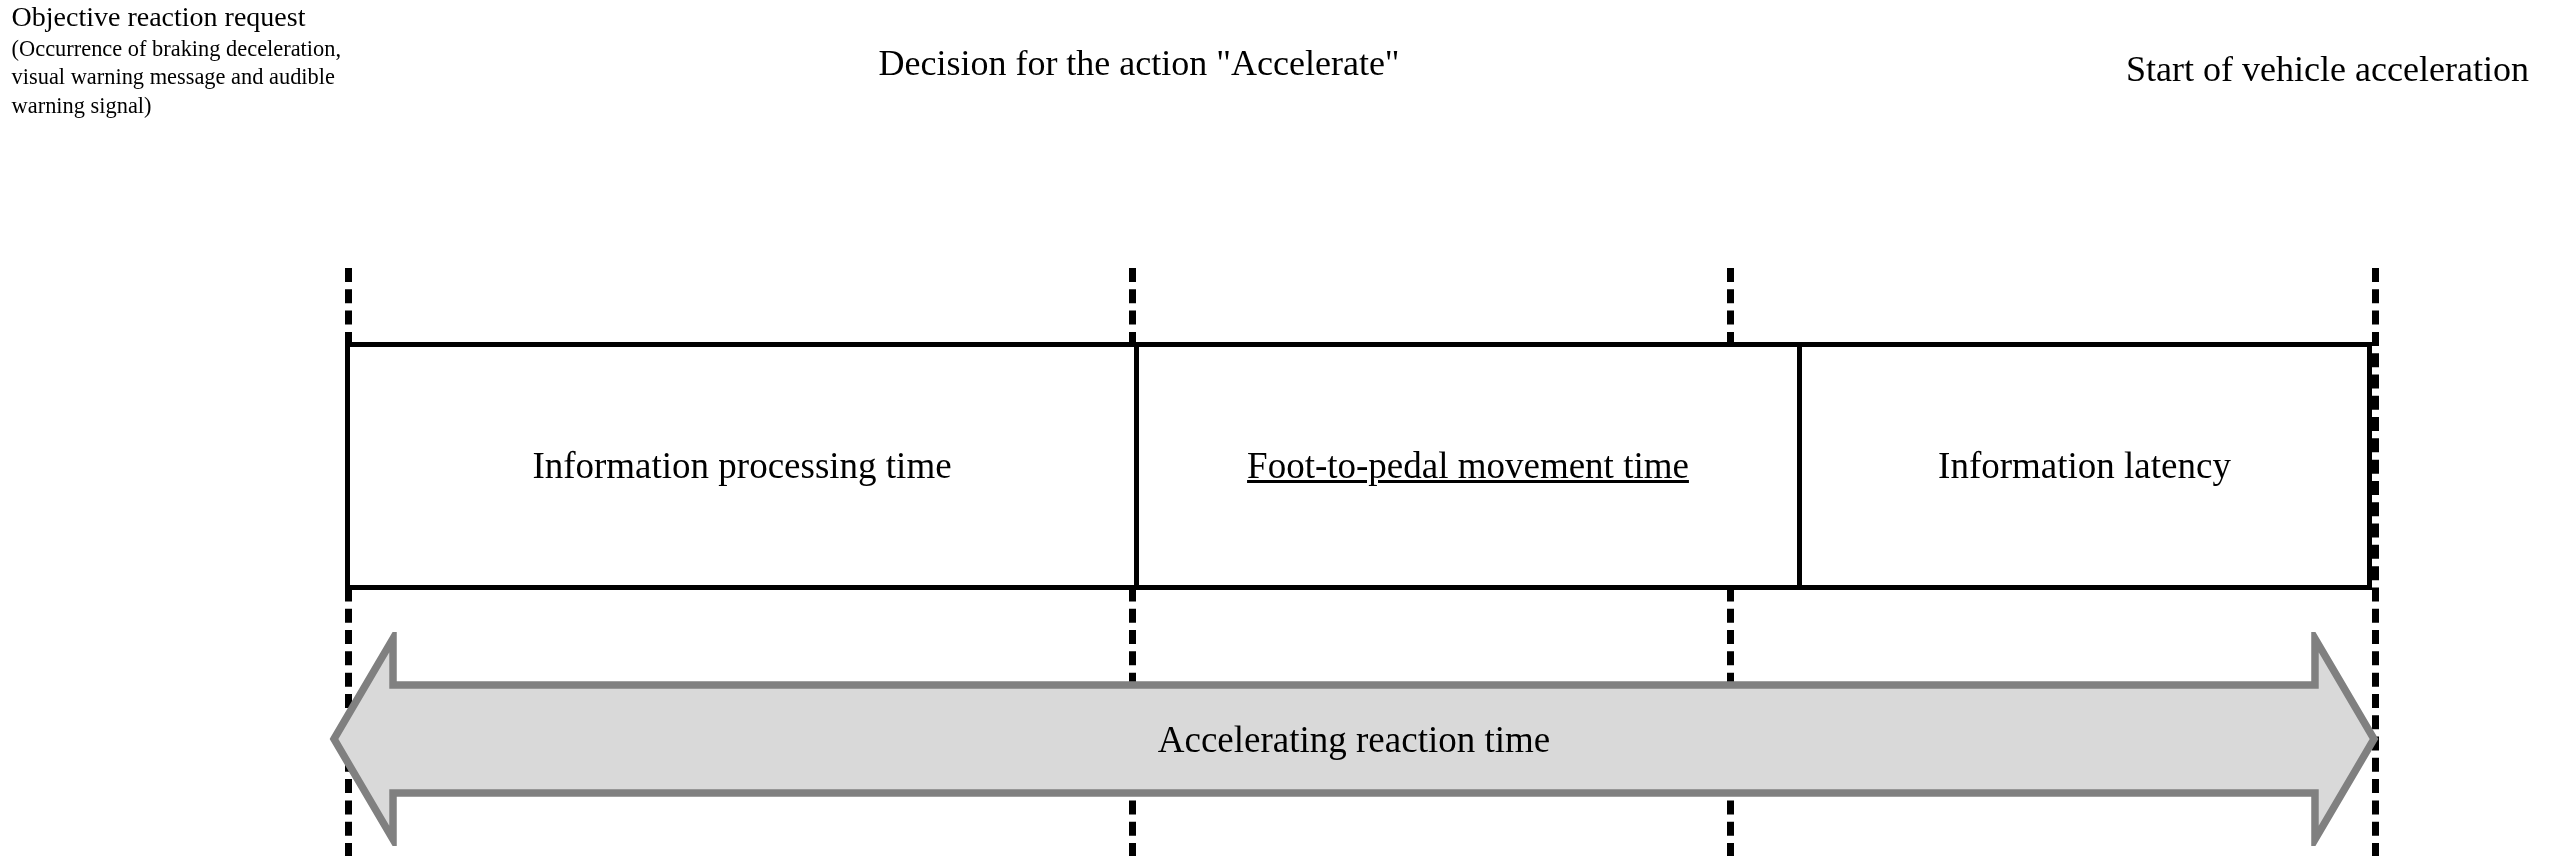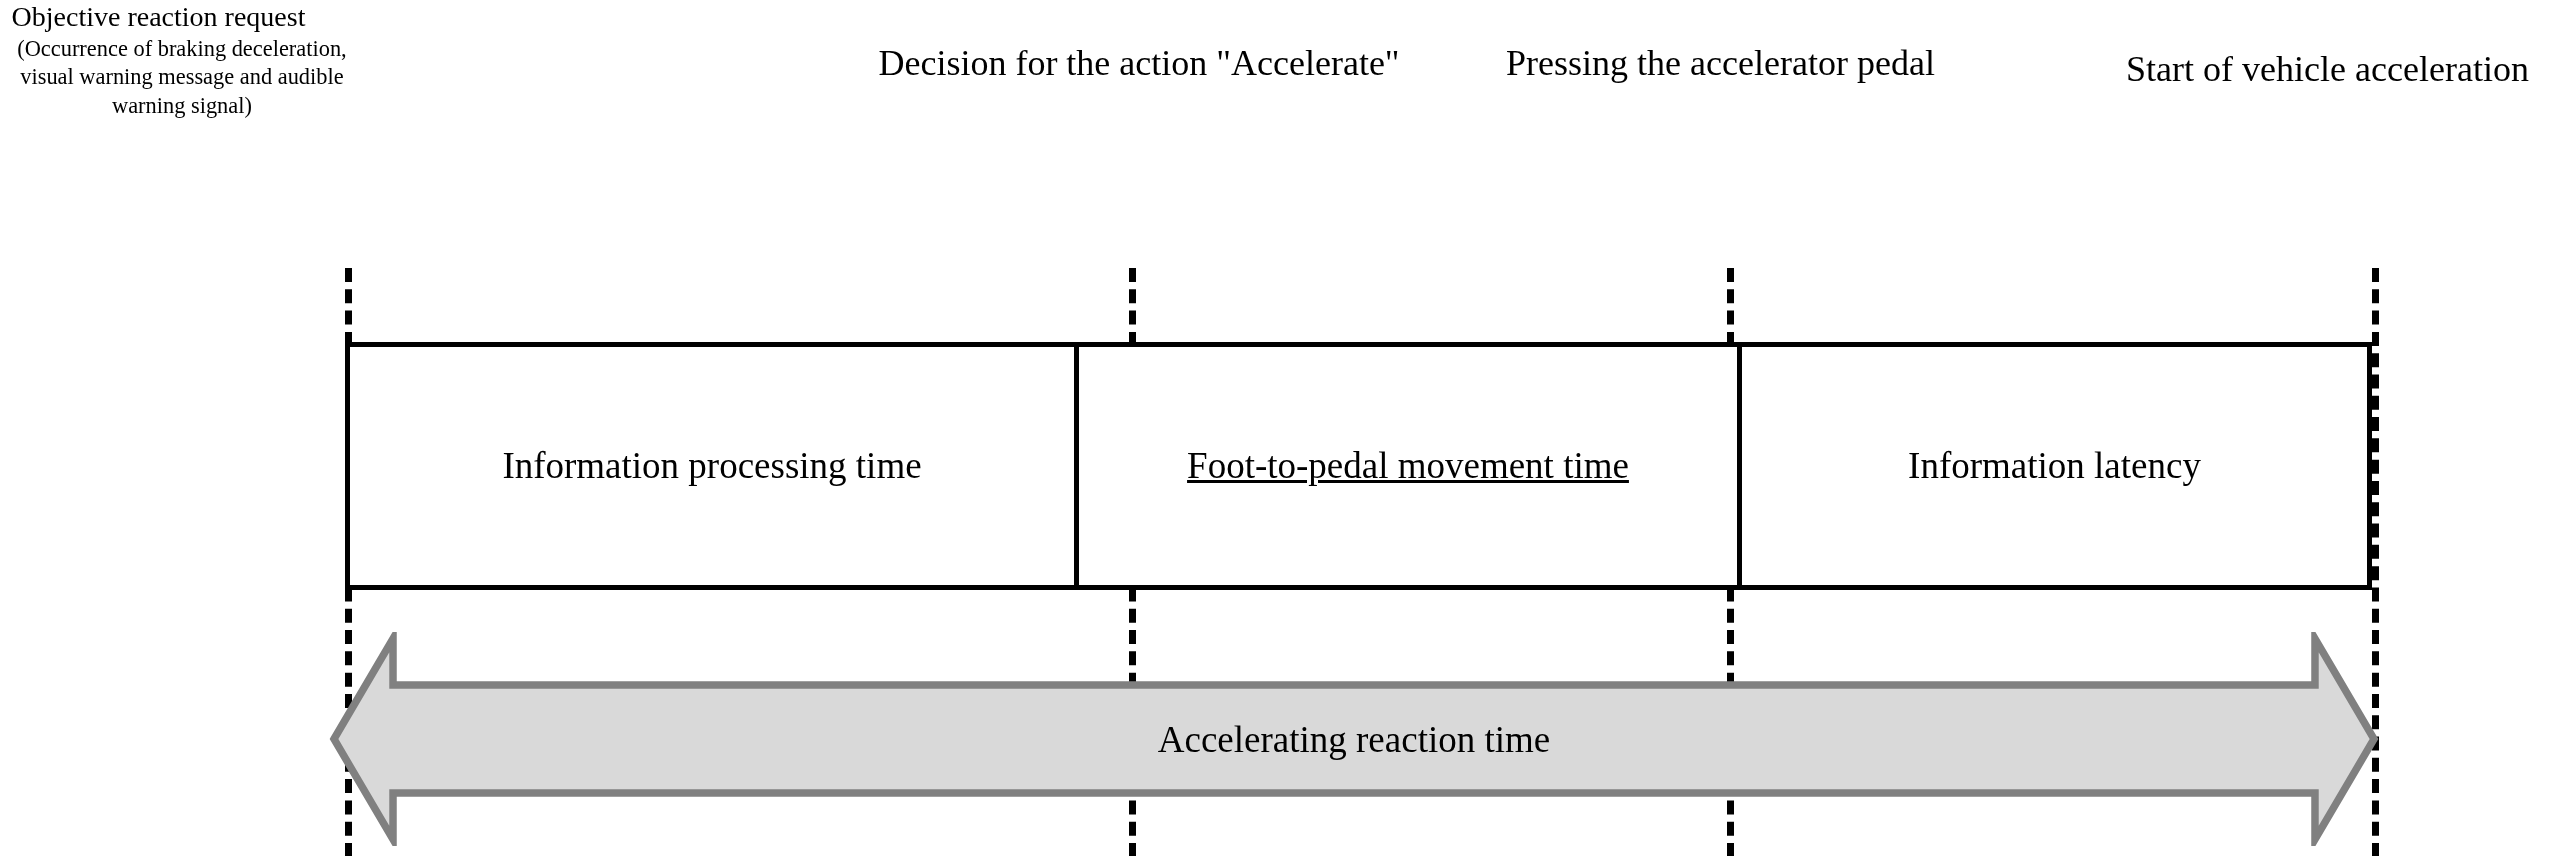--- a/index.html
+++ b/index.html
@@ -26,21 +26,21 @@
     text-align: left;
   }
   .hdr-left .main {
     font-size: 28px;
     line-height: 1.06;
     white-space: nowrap;
   }
   .hdr-left .sub {
     font-size: 22.4px;
     line-height: 1.28;
-    text-align: center;
+    text-align: left;
     margin-top: 3.3px;
     padding-right: 8.3px;
   }
 
   
   .milestone {
     position: absolute;
     font-size: 36px;
     line-height: 1.18;
     text-align: center;
@@ -74,21 +74,21 @@
   }
   .seg {
     display: flex;
     align-items: center;
     justify-content: center;
     text-align: center;
     font-size: 37px;
     line-height: 1.2;
     box-sizing: border-box;
   }
-  .seg-1 { width: 724px; }
+  .seg-1 { width: 784px; }
   .seg-2 { width: 668px; border-left: 5.8px solid #000000; border-right: 5.8px solid #000000; text-decoration: underline; }
   .seg-3 { flex: 1 1 auto; }
 
   
   .arrow-wrap {
     position: absolute;
     left: 329px;
     top: 632px;
     width: 2050px;
     height: 214px;
@@ -112,21 +112,20 @@
 <body>
 
 <div id="stage">
 
   <div class="hdr-left">
     <div class="main">Objective reaction request</div>
     <div class="sub">(Occurrence of braking deceleration, visual warning message and audible warning signal)</div>
   </div>
 
   <div class="milestone ms-decision">Decision for the action "Accelerate"</div>
-  <div class="milestone ms-pressing">Pressing the accelerator pedal</div>
   <div class="milestone ms-start">Start of vehicle acceleration</div>
 
   <div class="vline" style="left:345px;"></div>
   <div class="vline" style="left:1129px;"></div>
   <div class="vline" style="left:1727px;"></div>
   <div class="vline" style="left:2372px;"></div>
 
   <div class="bar">
     <div class="seg seg-1">Information processing time</div>
     <div class="seg seg-2">Foot-to-pedal movement time</div>

